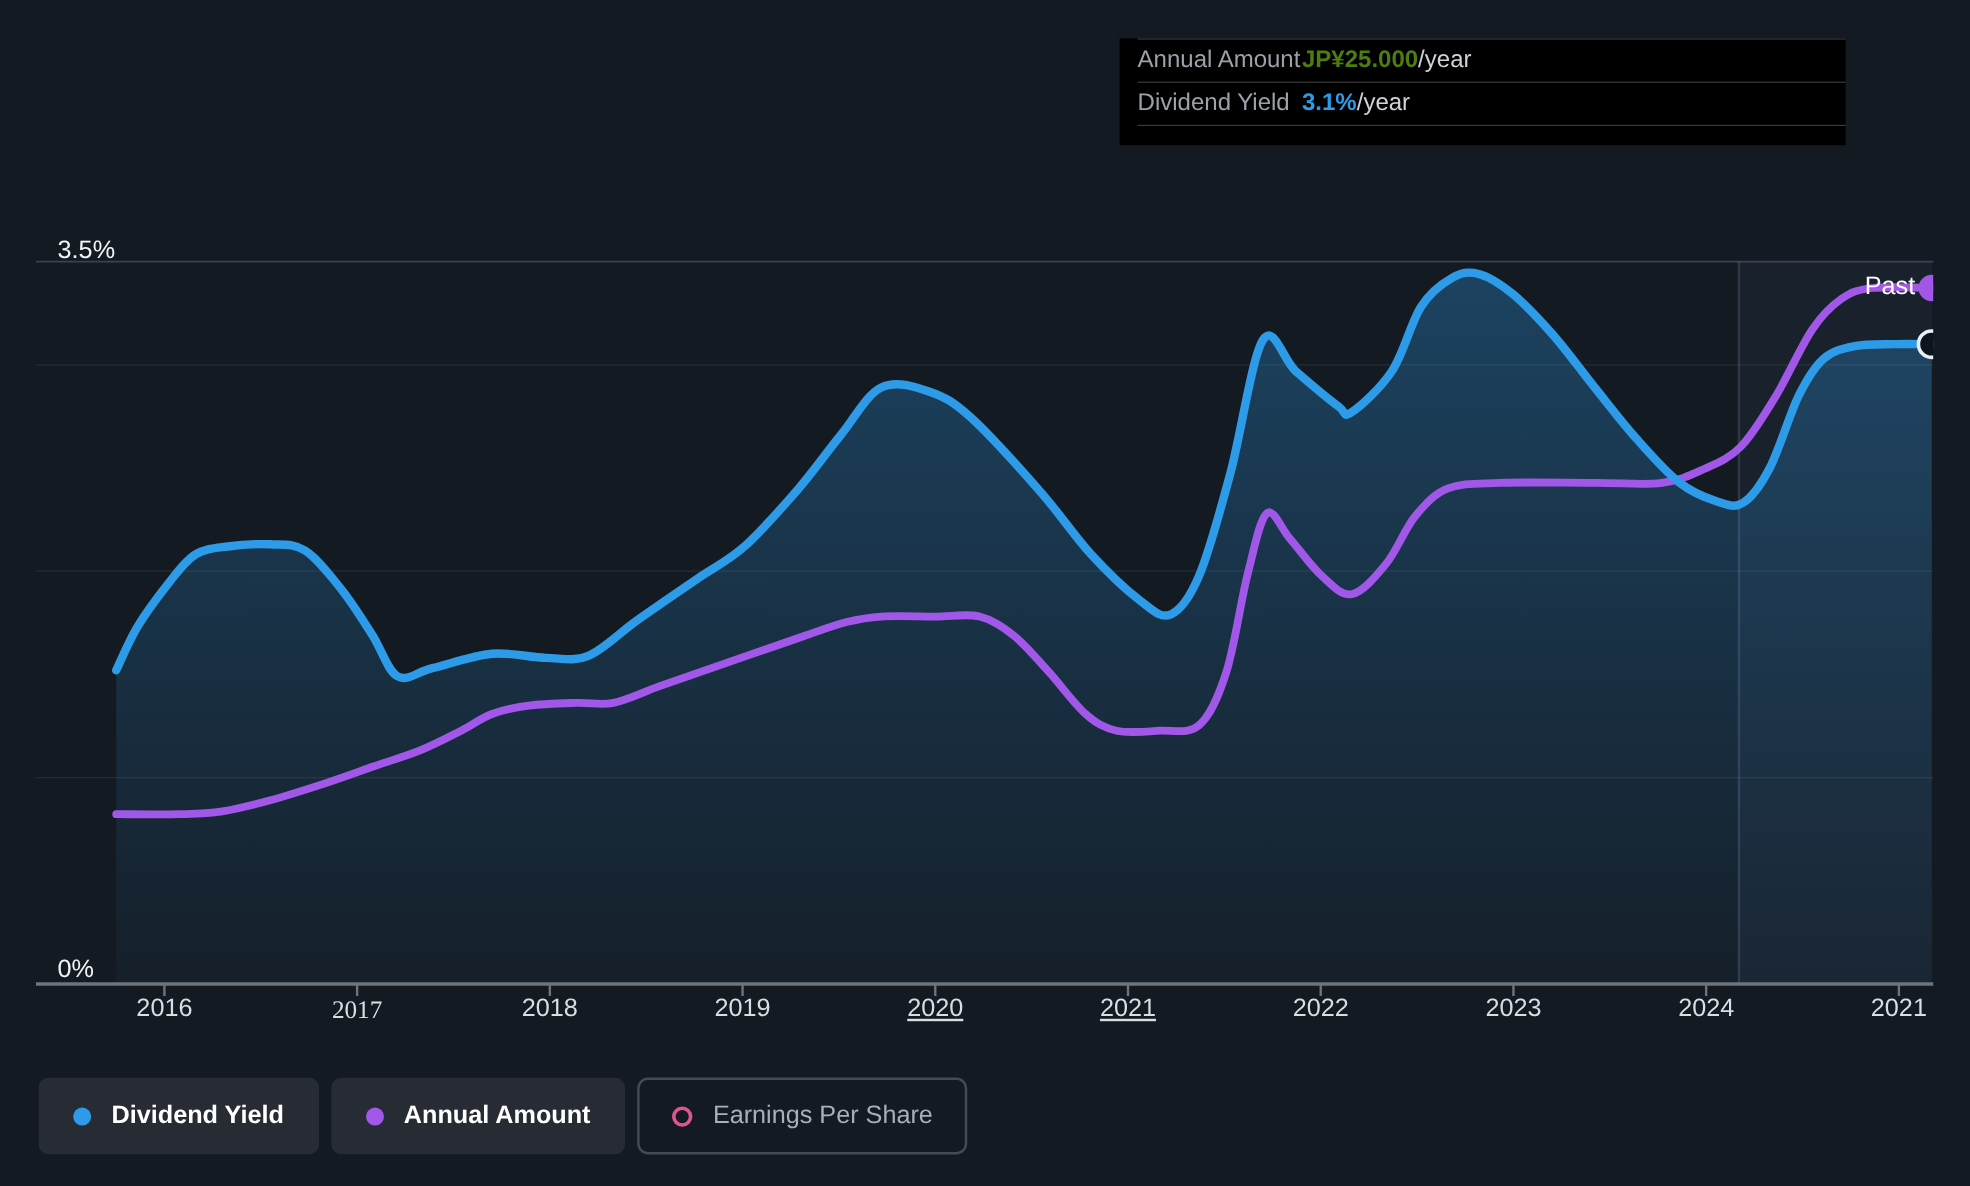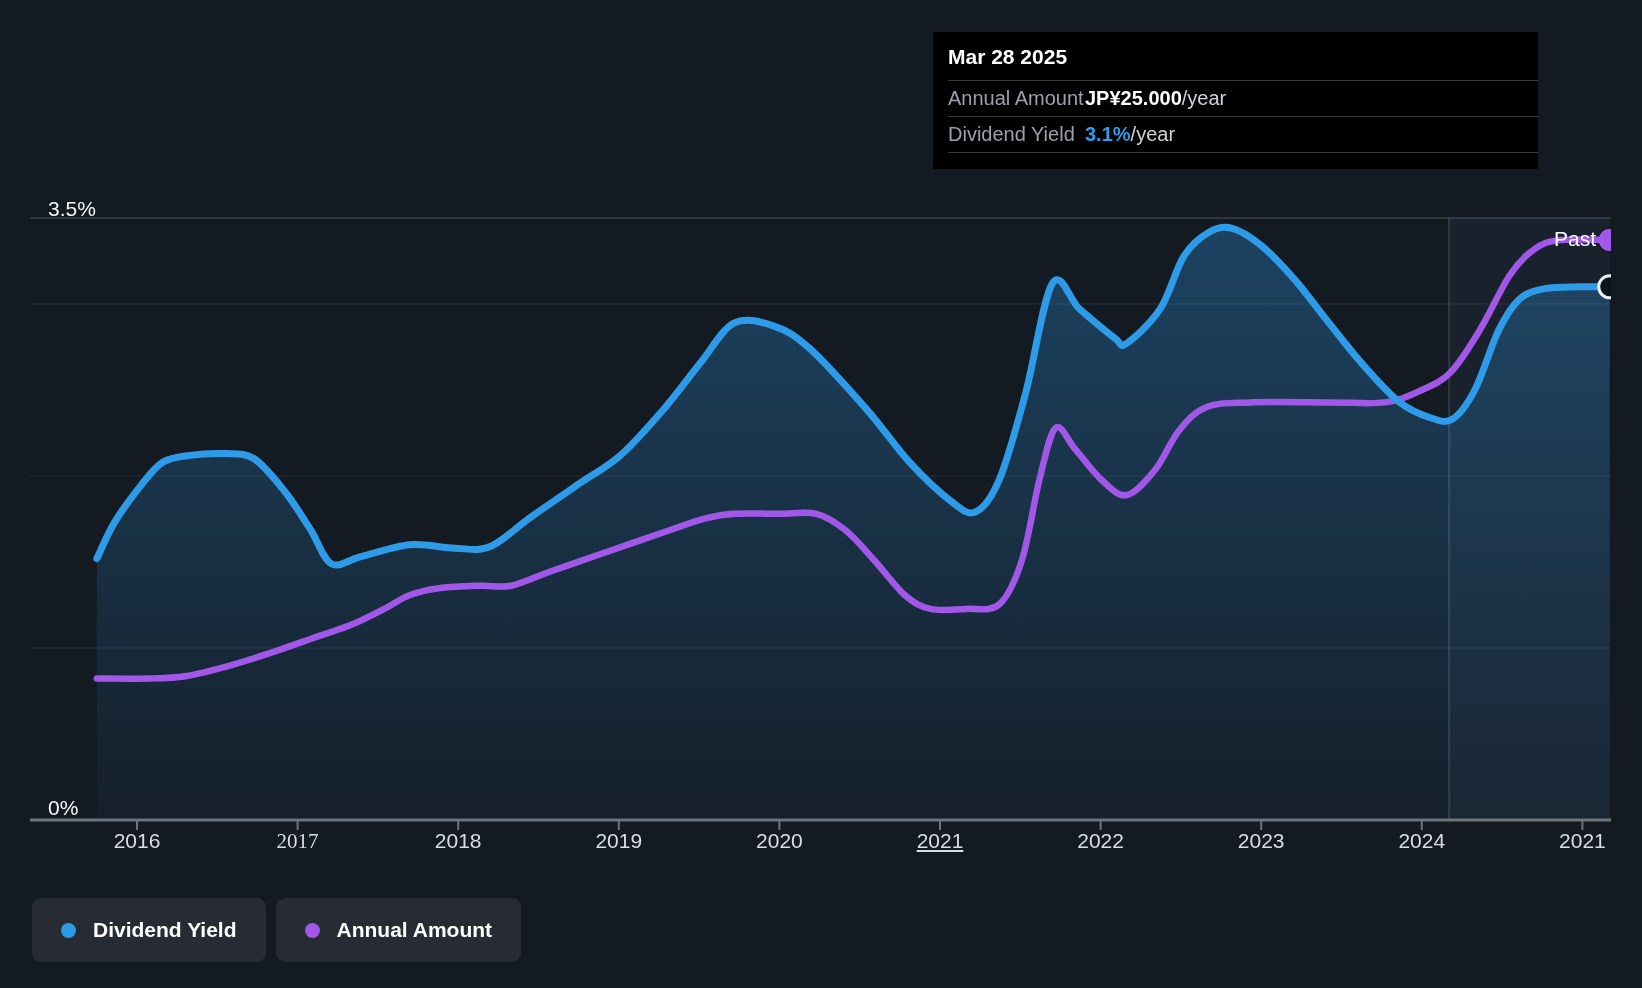--- a/index.html
+++ b/index.html
@@ -92,49 +92,52 @@
   </svg>
 
   <div class="ylabel top">3.5%</div>
   <div class="ylabel bottom">0%</div>
 
   <div id="xlabels">
       <span style="left: 137px;">2016</span>
       <span style="left: 297.6px; font-family: Liberation Serif, serif;">2017</span>
       <span style="left: 458.2px;">2018</span>
       <span style="left: 618.8px;">2019</span>
-      <span style="left: 779.4px;">2020</span>
+      <span style="left: 779.4px; text-decoration: underline;">2020</span>
       <span style="left: 940px; text-decoration: underline;">2021</span>
       <span style="left: 1100.6px;">2022</span>
       <span style="left: 1261.2px;">2023</span>
       <span style="left: 1421.8px;">2024</span>
       <span style="left: 1582.4px;">2021</span>
     </div>
 
   <div class="past-label">Past</div>
 
   <div class="tooltip">
-    <div class="tt-title">Mar 28 2025</div>
     <div id="tt-rows">
         <div class="tt-row">
           <span class="tt-label">Annual Amount</span>
-          <span class="tt-value" style="color:#ffffff">JP¥25.000</span>
+          <span class="tt-value" style="color:#4d7c0f">JP¥25.000</span>
           <span class="tt-suffix">/year</span>
         </div>
         <div class="tt-row">
           <span class="tt-label">Dividend Yield</span>
           <span class="tt-value" style="color:#2E9BE8">3.1%</span>
           <span class="tt-suffix">/year</span>
         </div>
       </div>
   </div>
 
   <div id="legend">
       <button class="legend-btn solid">
         <span class="dot solid" style="background: rgb(46, 155, 232);"></span>
         <span>Dividend Yield</span>
       </button>
       <button class="legend-btn solid">
         <span class="dot solid" style="background: rgb(161, 88, 232);"></span>
         <span>Annual Amount</span>
       </button>
+      <button class="legend-btn outline">
+        <span class="dot outline" style="border-color: rgb(224, 85, 143);"></span>
+        <span>Earnings Per Share</span>
+      </button>
     </div>
 </div>
 
 </body></html>

